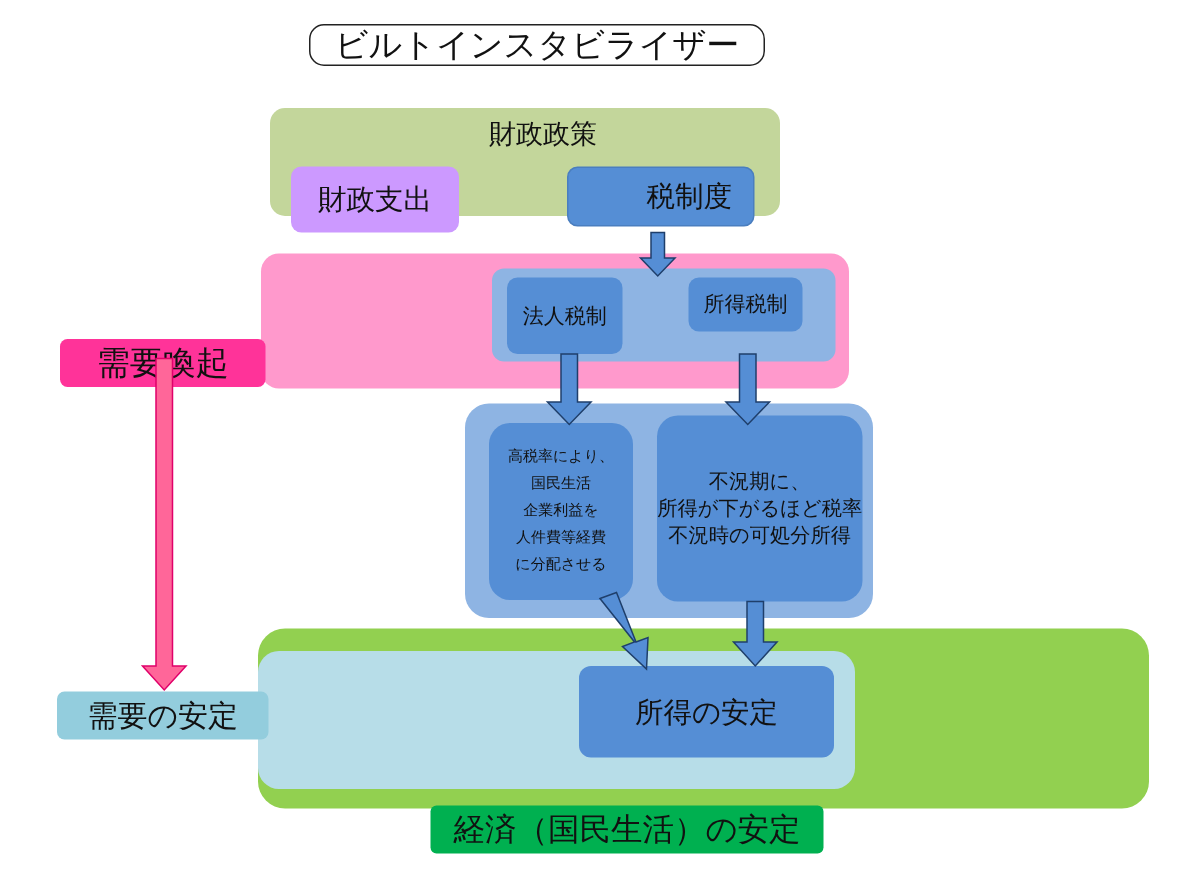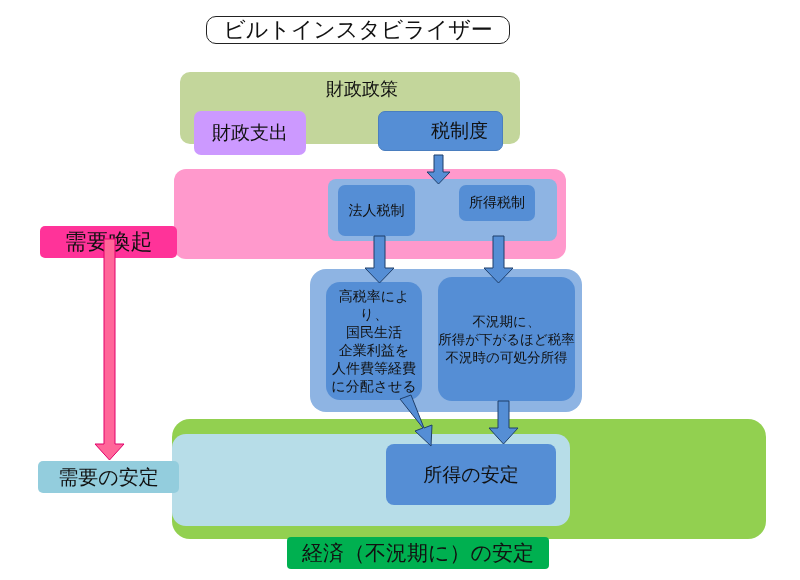--- a/index.html
+++ b/index.html
@@ -19,21 +19,21 @@
 
     #demand-group { left: 174px; top: 169px; width: 392px; height: 90px; border-radius: 12px; background: #ff99cc; }
     #tax-inner { left: 328px; top: 179px; width: 229px; height: 62px; border-radius: 8px; background: #8eb4e3; }
     #corp-tax { left: 338px; top: 185px; width: 77px; height: 51px; border-radius: 7px; background: #558ed5; font-size: 14px; }
     #inc-tax { left: 459px; top: 185px; width: 76px; height: 36px; border-radius: 7px; background: #558ed5; font-size: 14px; }
 
     #demand-label { left: 40px; top: 207px; width: 137px; height: 32px; border-radius: 5px; background: #ff3399; font-size: 22px; margin-top: 19px; }
 
     #effect-group { left: 310px; top: 269px; width: 272px; height: 143px; border-radius: 16px; background: #8eb4e3; }
     #corp-effect { left: 326px; top: 282px; width: 96px; height: 118px; border-radius: 14px; background: #558ed5;
-                   font-size: 14px; line-height: 18px; }
+                   font-size: 10px; line-height: 18px; }
     #inc-effect { left: 438px; top: 277px; width: 137px; height: 124px; border-radius: 14px; background: #558ed5;
                   font-size: 13.5px; line-height: 18px; }
 
     #economy-group { left: 172px; top: 419px; width: 594px; height: 120px; border-radius: 18px; background: #92d050; }
     #income-group { left: 172px; top: 434px; width: 398px; height: 92px; border-radius: 14px; background: #b7dde8; }
     #income-stable { left: 386px; top: 444px; width: 170px; height: 61px; border-radius: 8px; background: #558ed5; font-size: 19px; }
     #demand-stable { left: 38px; top: 461px; width: 141px; height: 32px; border-radius: 5px; background: #93cddd; font-size: 20px; }
     #economy-label { left: 287px; top: 537px; width: 262px; height: 32px; border-radius: 4px; background: #00b050; font-size: 21px; }
 
     svg#arrows { position: absolute; left: 0; top: 0; width: 800px; height: 580px; pointer-events: none; }
@@ -70,21 +70,21 @@
     <span>不況期に、</span>
     <span>所得が下がるほど税率</span>
     <span>不況時の可処分所得</span>
   </div>
 </div>
 
 <div class="abs" id="economy-group"></div>
 <div class="abs" id="income-group"></div>
 <div class="abs center" id="income-stable">所得の安定</div>
 <div class="abs center" id="demand-stable">需要の安定</div>
-<div class="abs center" id="economy-label">経済（不況期に）の安定</div>
+<div class="abs center" id="economy-label">経済（国民生活）の安定</div>
 
 <svg id="arrows" viewBox="0 0 800 580">
 
   <path d="M434,155 L443,155 L443,172 L450,172 L438.5,184 L427,172 L434,172 Z" fill="#558ed5" stroke="#1f3f6b" stroke-width="1"></path>
 
   <path d="M374,236 L385,236 L385,268 L394,268 L379.5,283 L365,268 L374,268 Z" fill="#558ed5" stroke="#1f3f6b" stroke-width="1"></path>
 
   <path d="M493,236 L504,236 L504,268 L513,268 L498.5,283 L484,268 L493,268 Z" fill="#558ed5" stroke="#1f3f6b" stroke-width="1"></path>
 
   <path d="M400,399 L411,395 L424,428 L432,425 L431,446 L415,431 L423,428 Z" fill="#558ed5" stroke="#1f3f6b" stroke-width="1"></path>

